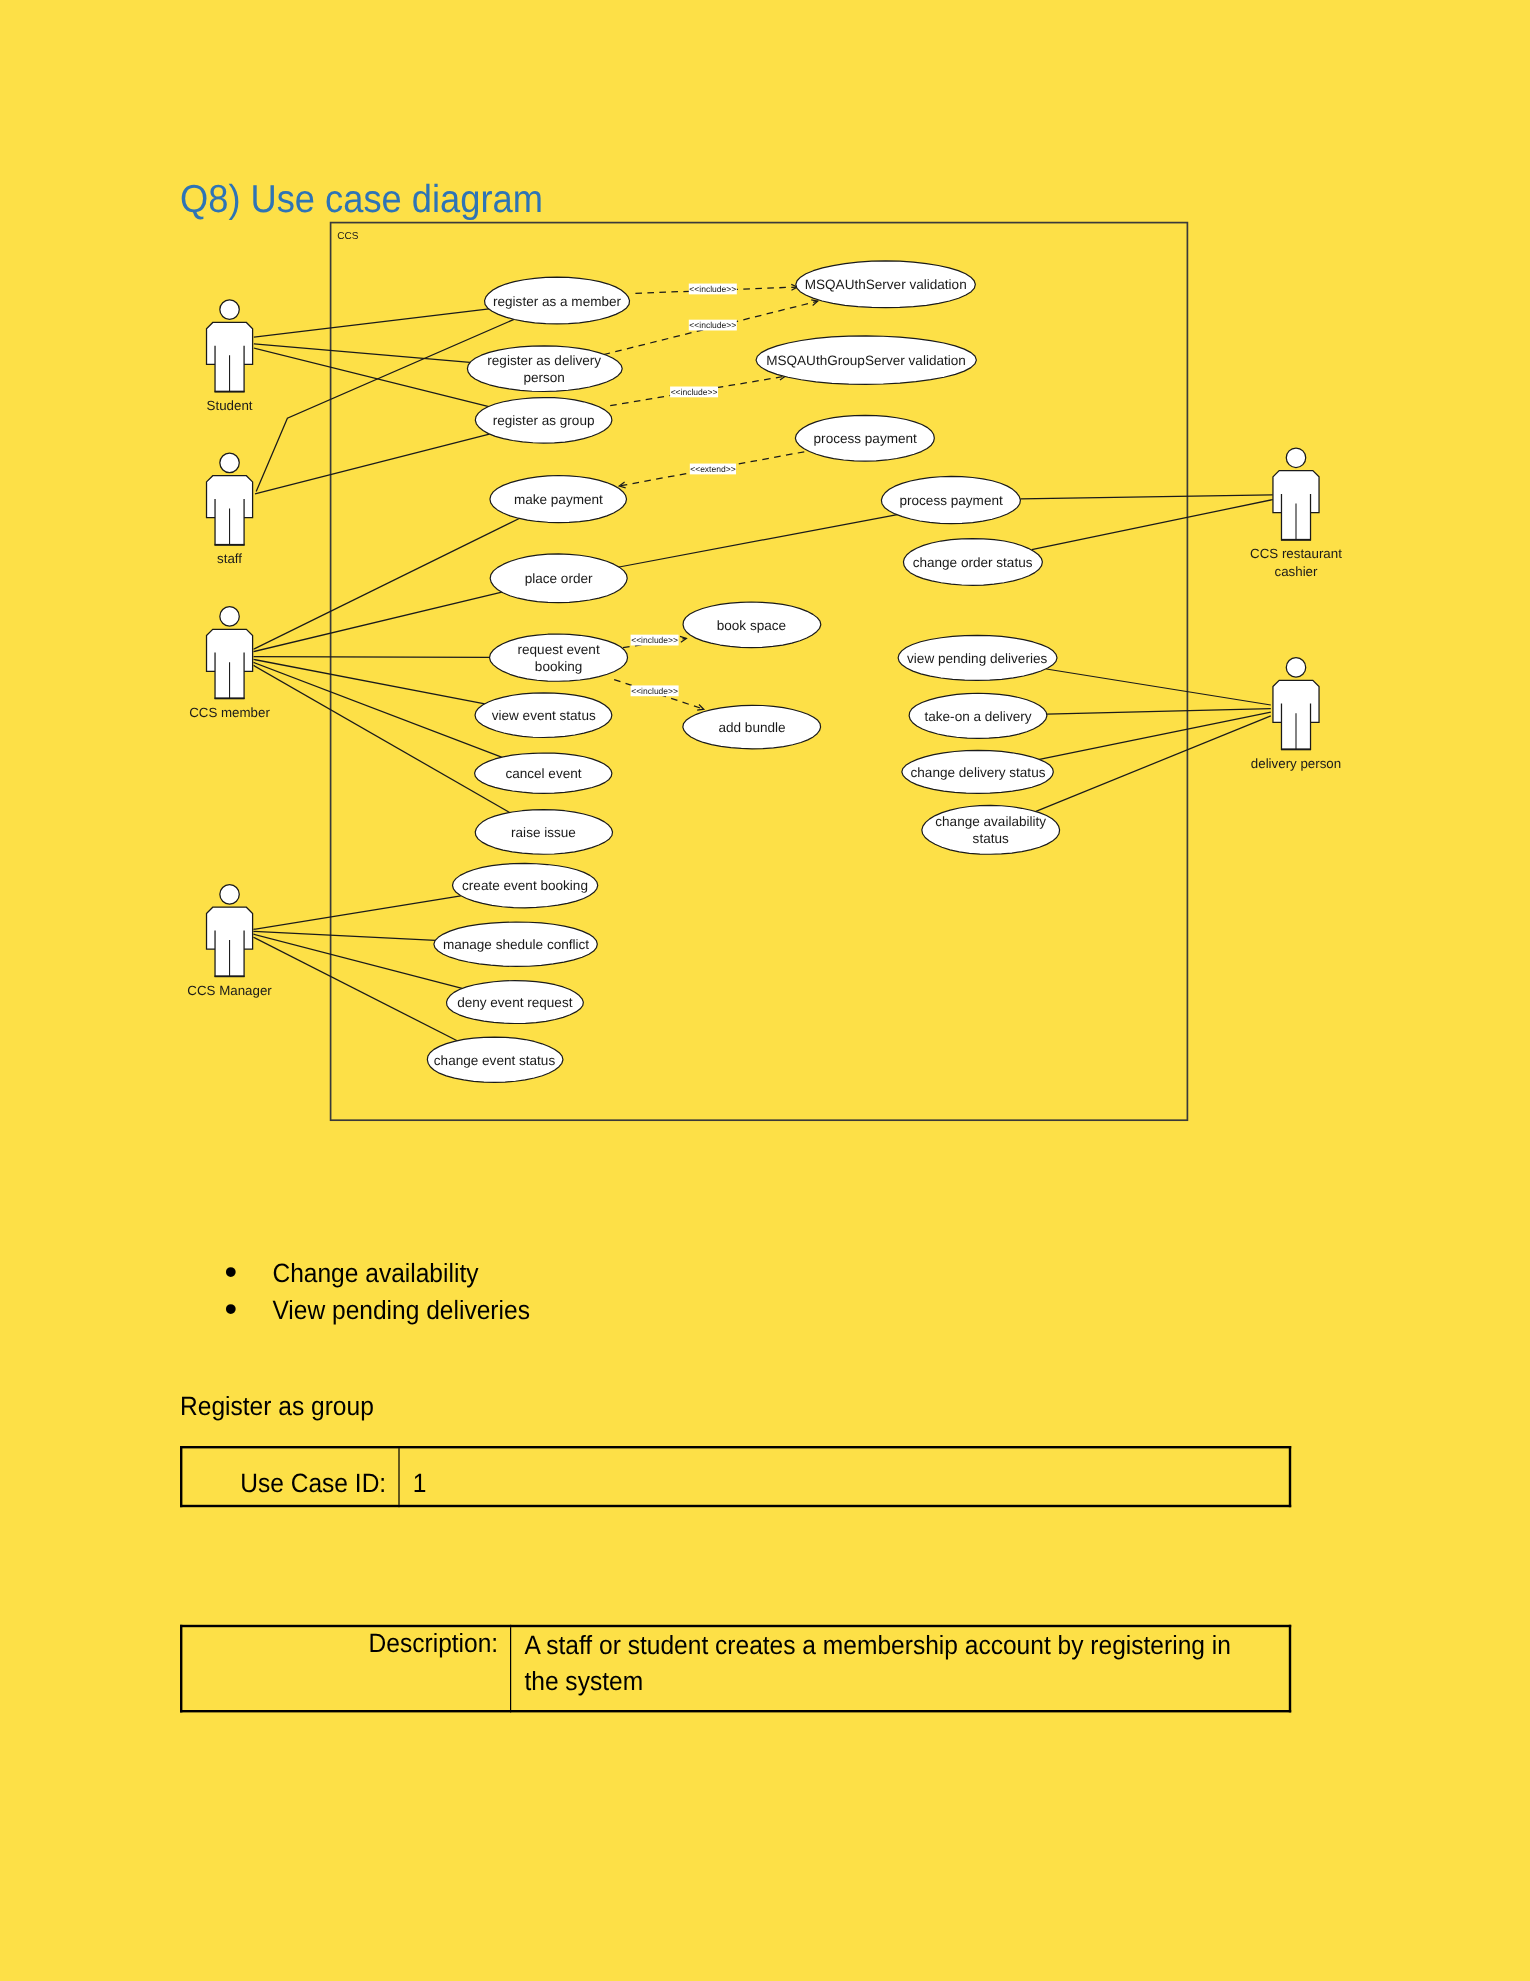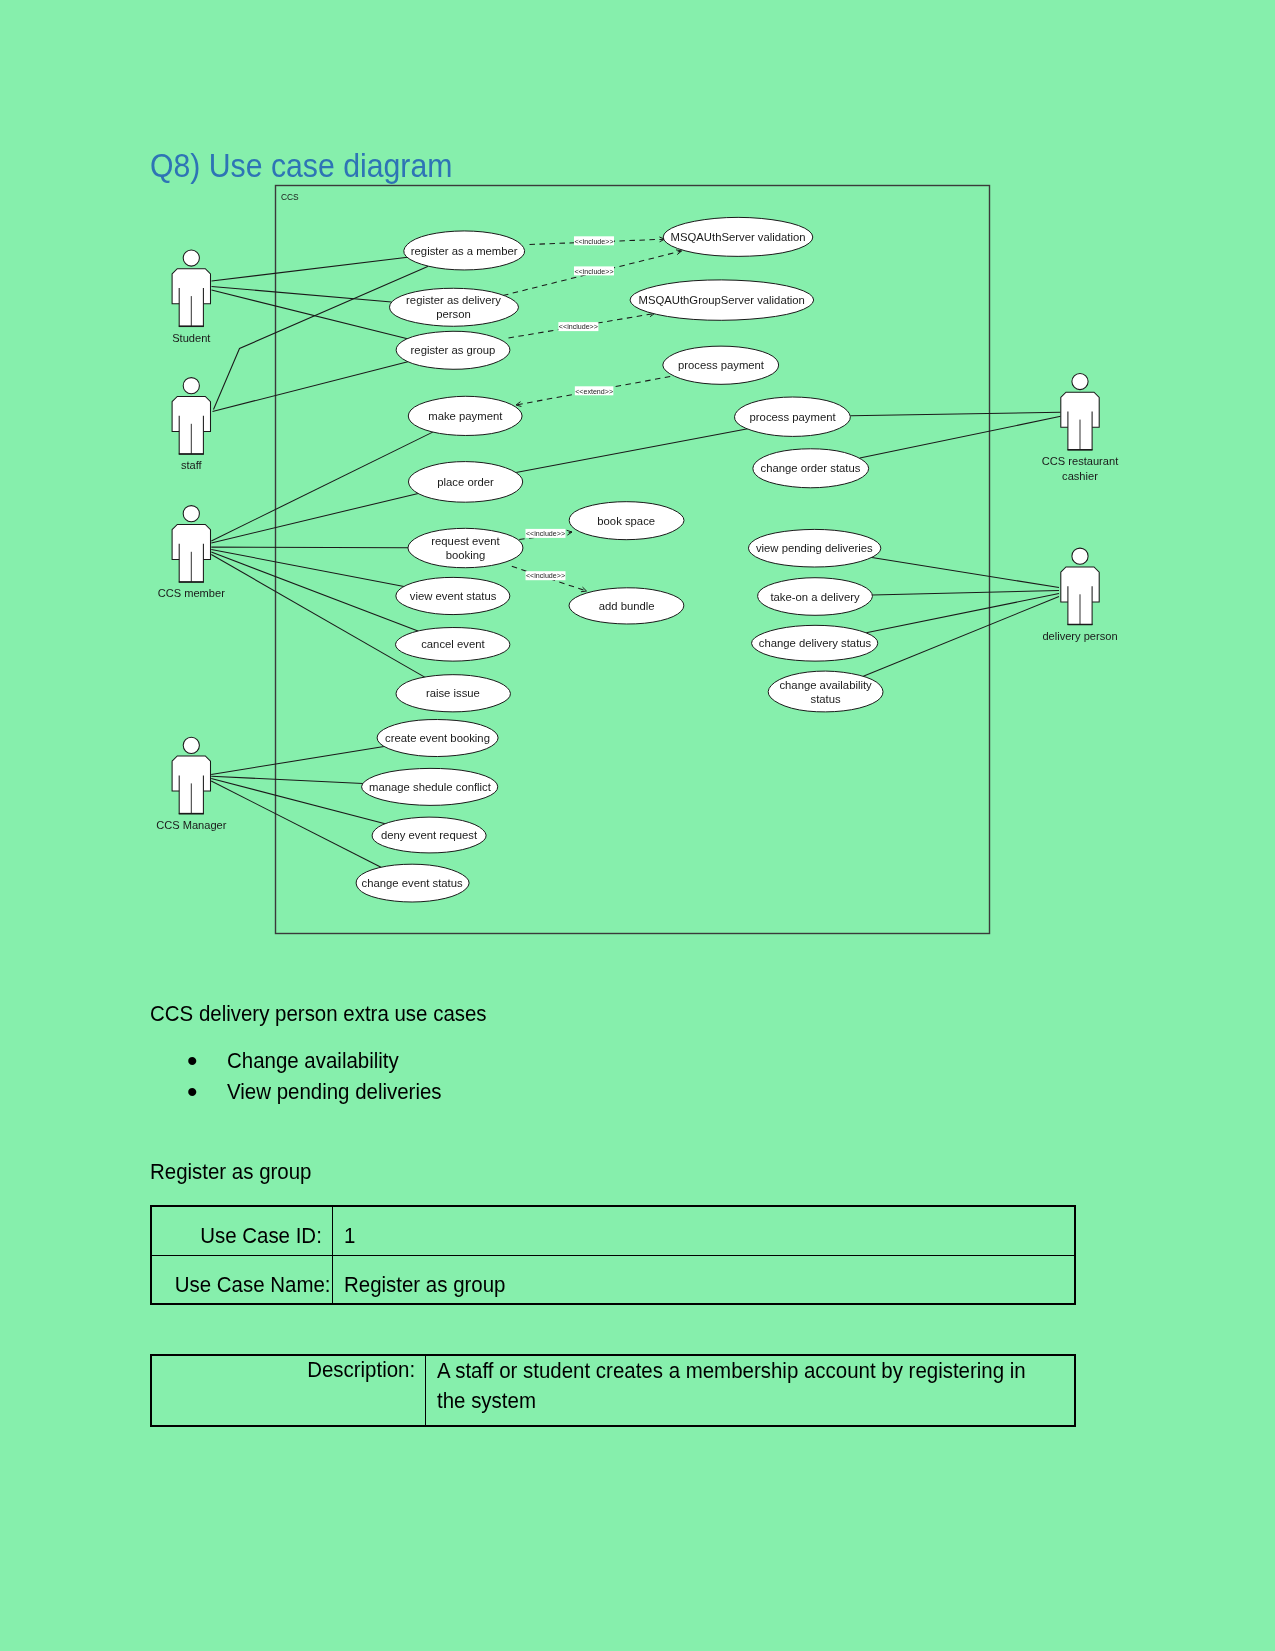--- a/index.html
+++ b/index.html
@@ -1,17 +1,17 @@
 <!DOCTYPE html>
 <html><head>
 <meta charset="utf-8">
 <style>
   html,body{margin:0;padding:0;background:#ffffff;}
   body{width:1275px;height:1651px;font-family:"Liberation Sans",sans-serif;}
-  .page{position:relative;width:1275px;height:1651px;overflow:hidden;background:#86efac;}
+  .page{position:relative;width:1275px;height:1651px;overflow:hidden;background:#fde047;}
   .sx{display:inline-block;transform:scaleX(0.93);transform-origin:left center;}
   .heading{position:absolute;left:150px;margin:0;font-weight:400;color:#2E74B5;font-size:32.5px;line-height:1;white-space:nowrap;}
   .heading .sx{transform-origin:left top;}
   #h-q8{top:150px;}
   #h-q9{top:1125px;}
   .body-text{position:absolute;left:150px;font-size:22px;color:#000;line-height:1.2;white-space:nowrap;}
   #notes-intro{top:1001px;}
   #q9-sub{top:1159px;}
   .bullets{position:absolute;left:150px;top:1045px;margin:0;padding:0;list-style:none;}
   .bullets li{position:relative;font-size:22px;color:#000;line-height:31px;padding-left:77px;white-space:nowrap;}
@@ -259,35 +259,30 @@
 <circle cx="1080" cy="556.2" r="8.1"></circle>
 <path d="M 1060.8 572.1 L 1066 566.9 L 1094 566.9 L 1099.2 572.1 L 1099.2 601.9 L 1060.8 601.9 Z"></path>
 <path d="M 1067.9 586.3 L 1067.9 624.5 L 1092.1 624.5 L 1092.1 586.3"></path>
 <line x1="1080" y1="594.3" x2="1080" y2="624.5" stroke-width="0.9"></line>
 </g>
 <line x1="1067.5" y1="624.5" x2="1092.5" y2="624.5" stroke="#1a1a1a" stroke-width="1.5"></line>
 <text class="actl" x="1080" y="639.7" text-anchor="middle">delivery person</text>
 </g>
 </g>
 </svg>
-  <div class="body-text" id="notes-intro"><span class="sx">CCS delivery person extra use cases</span></div>
   <ul class="bullets">
     <li><span class="bul">•</span><span class="sx">Change availability</span></li>
     <li><span class="bul">•</span><span class="sx">View pending deliveries</span></li>
   </ul>
   <div class="body-text" id="q9-sub"><span class="sx">Register as group</span></div>
   <table class="uc" id="t1">
       <tbody>
     <tr>
           <td class="lbl"><span class="sx">Use Case ID:</span></td>
           <td class="val"><span class="sx">1</span></td>
-        </tr>
-    <tr>
-          <td class="lbl"><span class="sx">Use Case Name:</span></td>
-          <td class="val"><span class="sx">Register as group</span></td>
         </tr>
   </tbody>
     </table>
   <table class="uc" id="t2">
       <tbody>
     <tr>
           <td class="lbl"><span class="sx">Description:</span></td>
           <td class="val"><span class="sx">A staff or student creates a membership account by registering in the system</span></td>
         </tr>
   </tbody>

